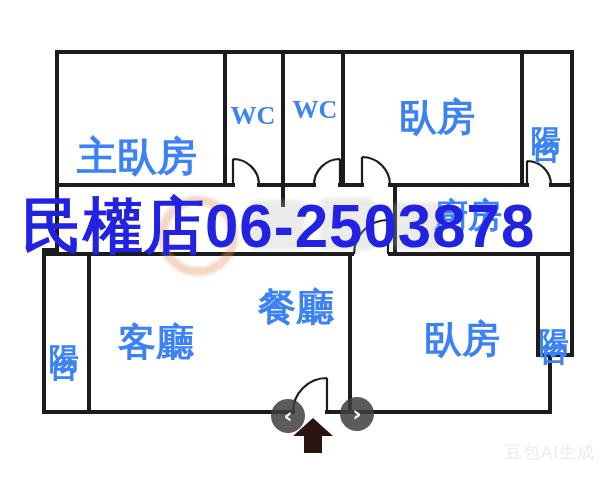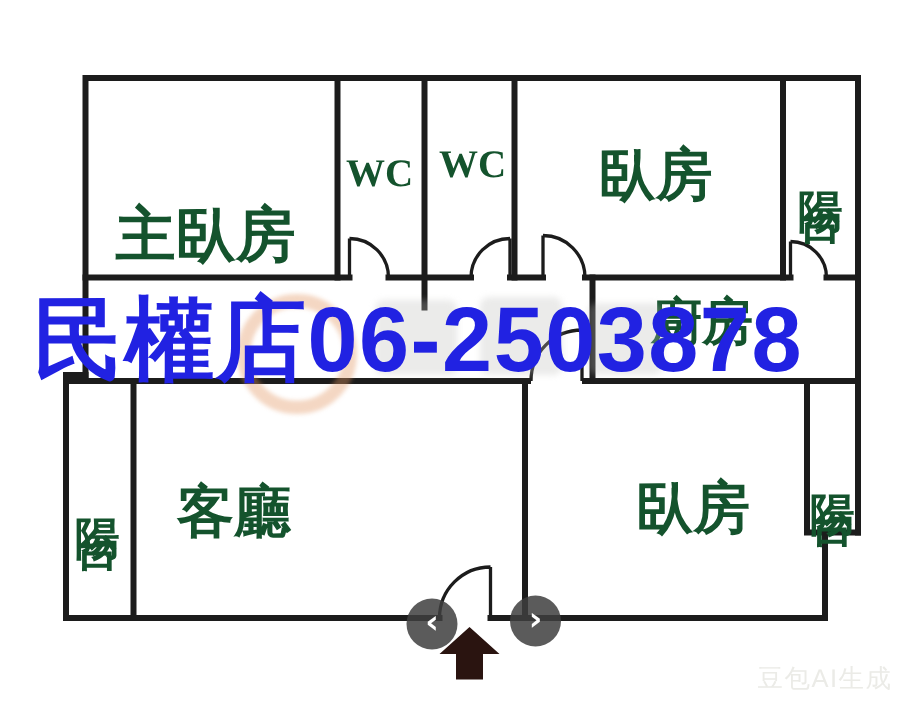--- a/index.html
+++ b/index.html
@@ -6,21 +6,21 @@
   #stage{
     position:relative;width:614px;height:480px;background:#ffffff;overflow:hidden;
     font-family:"Liberation Sans","DejaVu Sans",sans-serif;
   }
   
   #plan-svg{position:absolute;left:0;top:0;z-index:1;}
   .wall{stroke:#1c1c1c;stroke-width:4;fill:none;stroke-linecap:square;}
   .door{stroke:#1c1c1c;stroke-width:2.2;fill:none;}
   
   .room-label{
-    position:absolute;z-index:2;color:#14532d;
+    position:absolute;z-index:2;color:#3b82f6;
     font-family:"Liberation Serif","DejaVu Serif",serif;
     font-weight:600;white-space:nowrap;line-height:1;
     transform:translate(-50%,-50%);
   }
   .vertical{writing-mode:vertical-rl;text-orientation:upright;letter-spacing:4px;}
   
   .wm-ring{
     position:absolute;z-index:3;left:158px;top:196px;width:62px;height:62px;
     border:9px solid rgba(226,150,96,0.38);border-radius:50%;filter:blur(1.5px);
   }
@@ -99,20 +99,21 @@
   </svg>
 
   <div class="room-label" style="left:137px;top:157px;font-size:40px;">主臥房</div>
   <div class="room-label" style="left:253px;top:116px;font-size:26px;">WC</div>
   <div class="room-label" style="left:315px;top:110px;font-size:26px;">WC</div>
   <div class="room-label" style="left:437px;top:117px;font-size:38px;">臥房</div>
   <div class="room-label vertical" style="left:546px;top:108px;font-size:30px;">陽台</div>
   <div class="room-label" style="left:468px;top:216px;font-size:34px;">廚房</div>
   <div class="room-label vertical" style="left:64px;top:326px;font-size:30px;">陽台</div>
   <div class="room-label" style="left:156px;top:342px;font-size:38px;">客廳</div>
+  <div class="room-label" style="left:296px;top:307px;font-size:38px;">餐廳</div>
   <div class="room-label" style="left:462px;top:339px;font-size:38px;">臥房</div>
   <div class="room-label vertical" style="left:554px;top:310px;font-size:30px;">陽台</div>
 
   <div class="wm-ring"></div>
   <div class="wm-blob" style="left:250px;top:200px;width:55px;height:50px;"></div>
   <div class="wm-blob" style="left:320px;top:198px;width:55px;height:52px;"></div>
   <div class="wm-blob" style="left:392px;top:202px;width:50px;height:48px;"></div>
 
   <div id="phone-overlay">民權店06-2503878</div>
 

